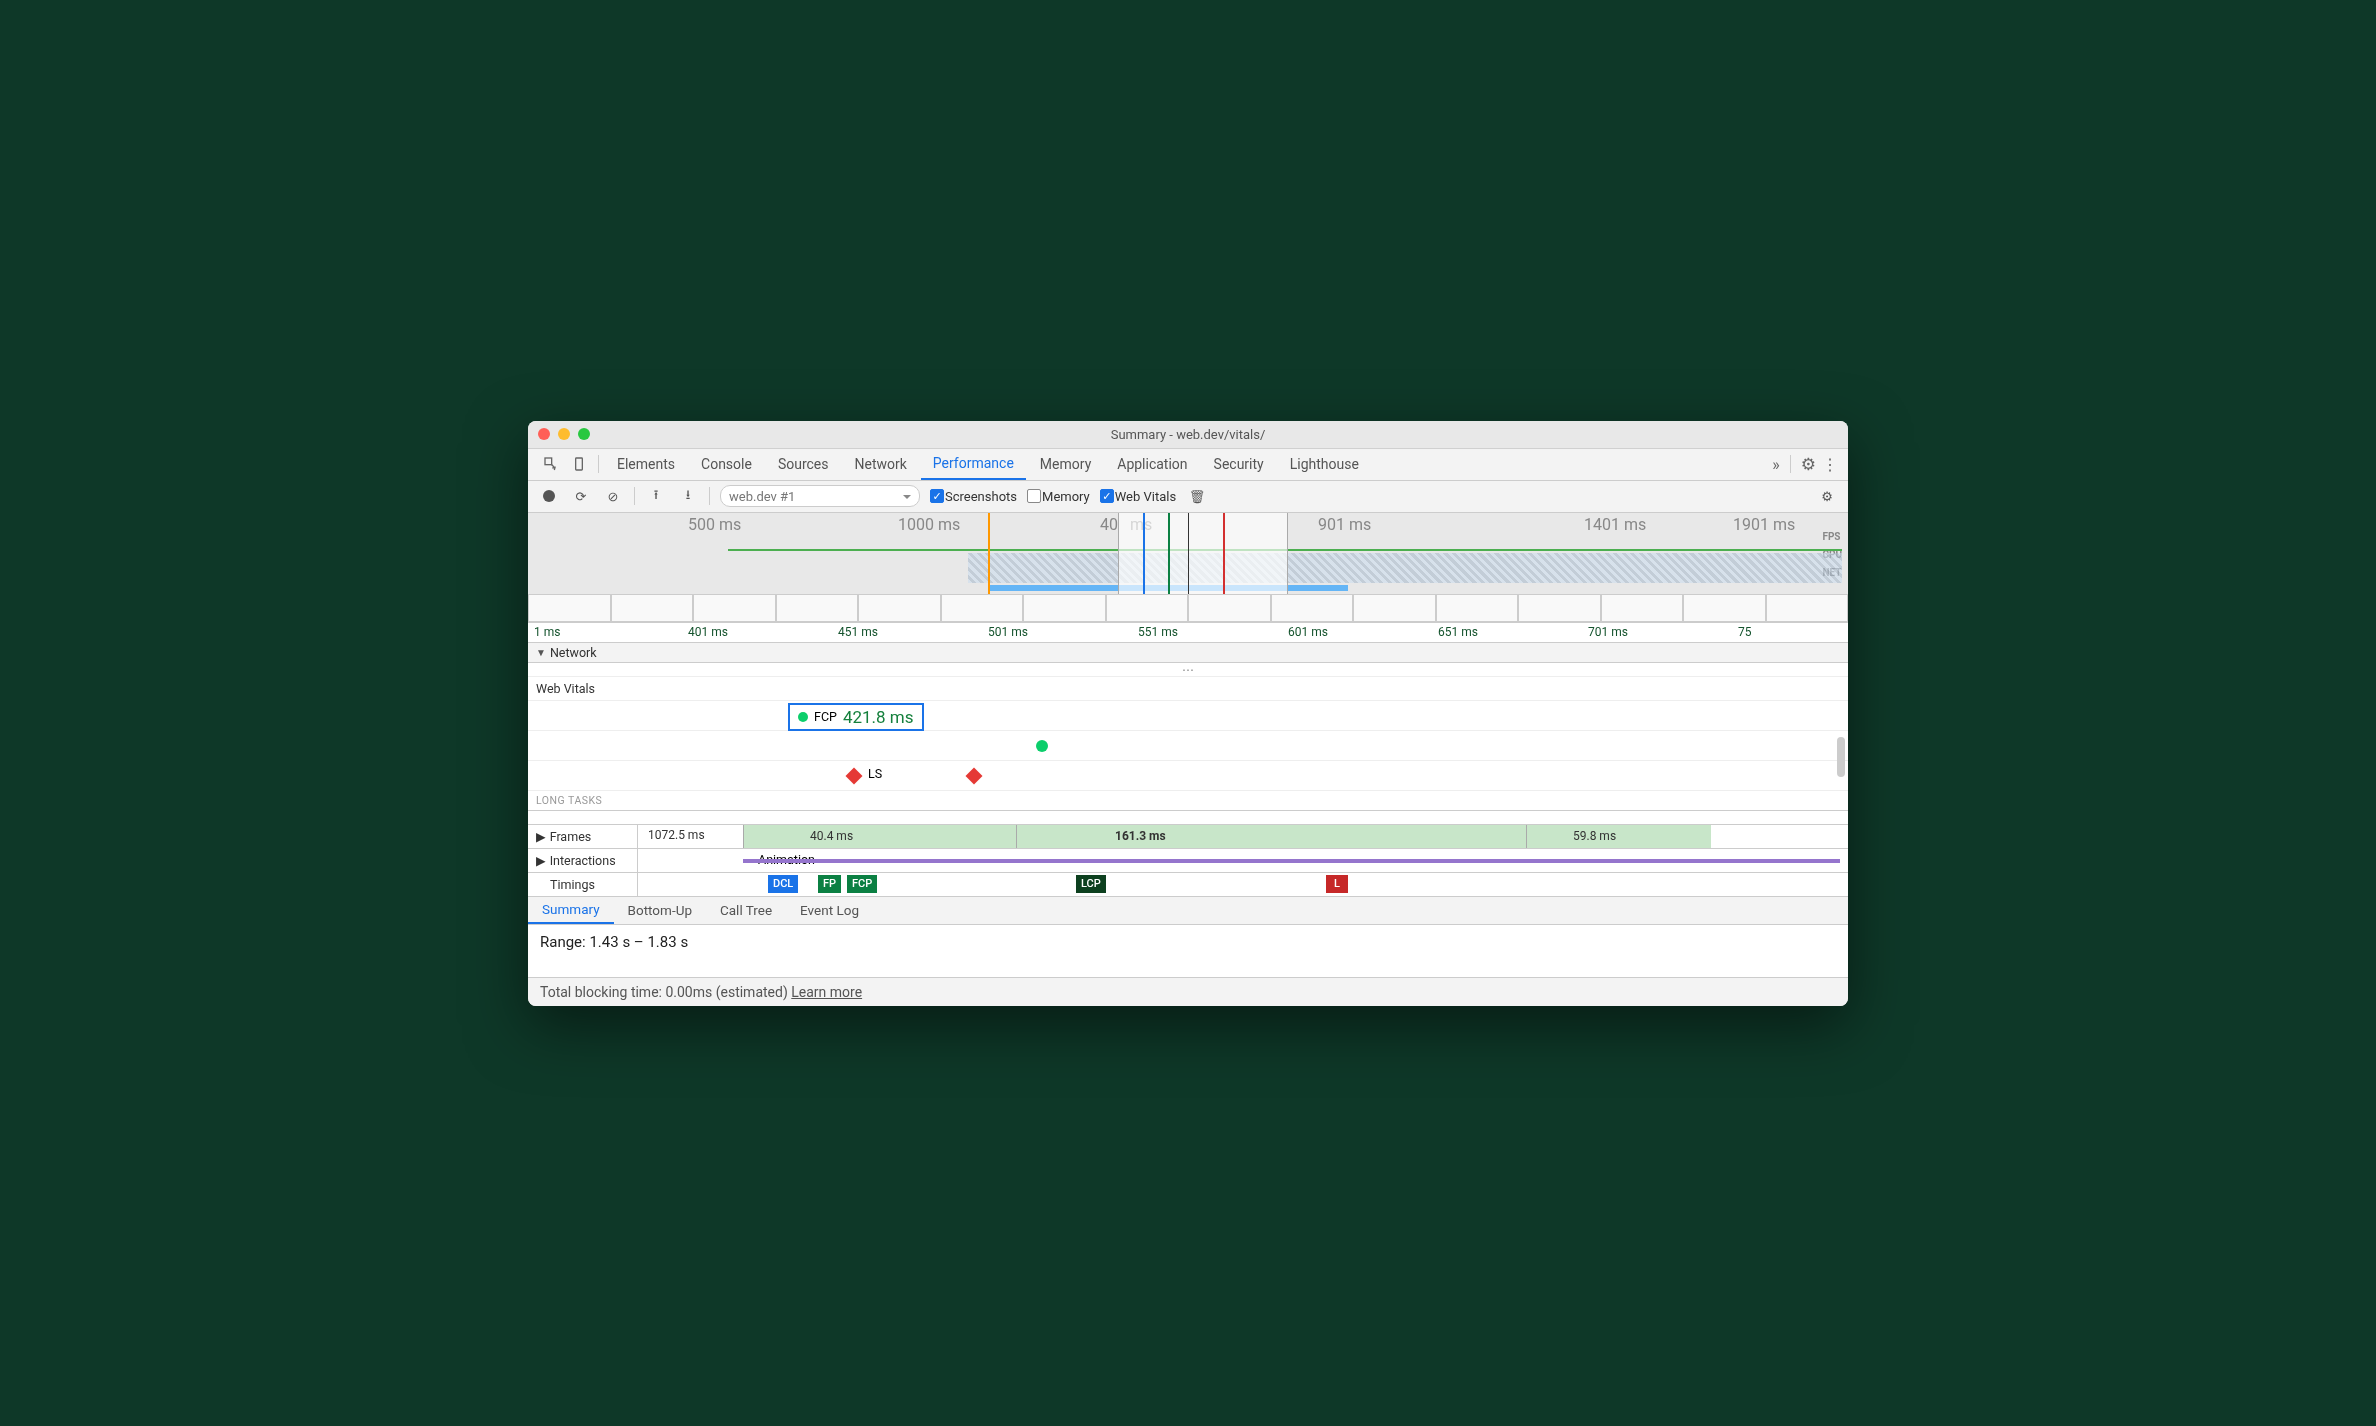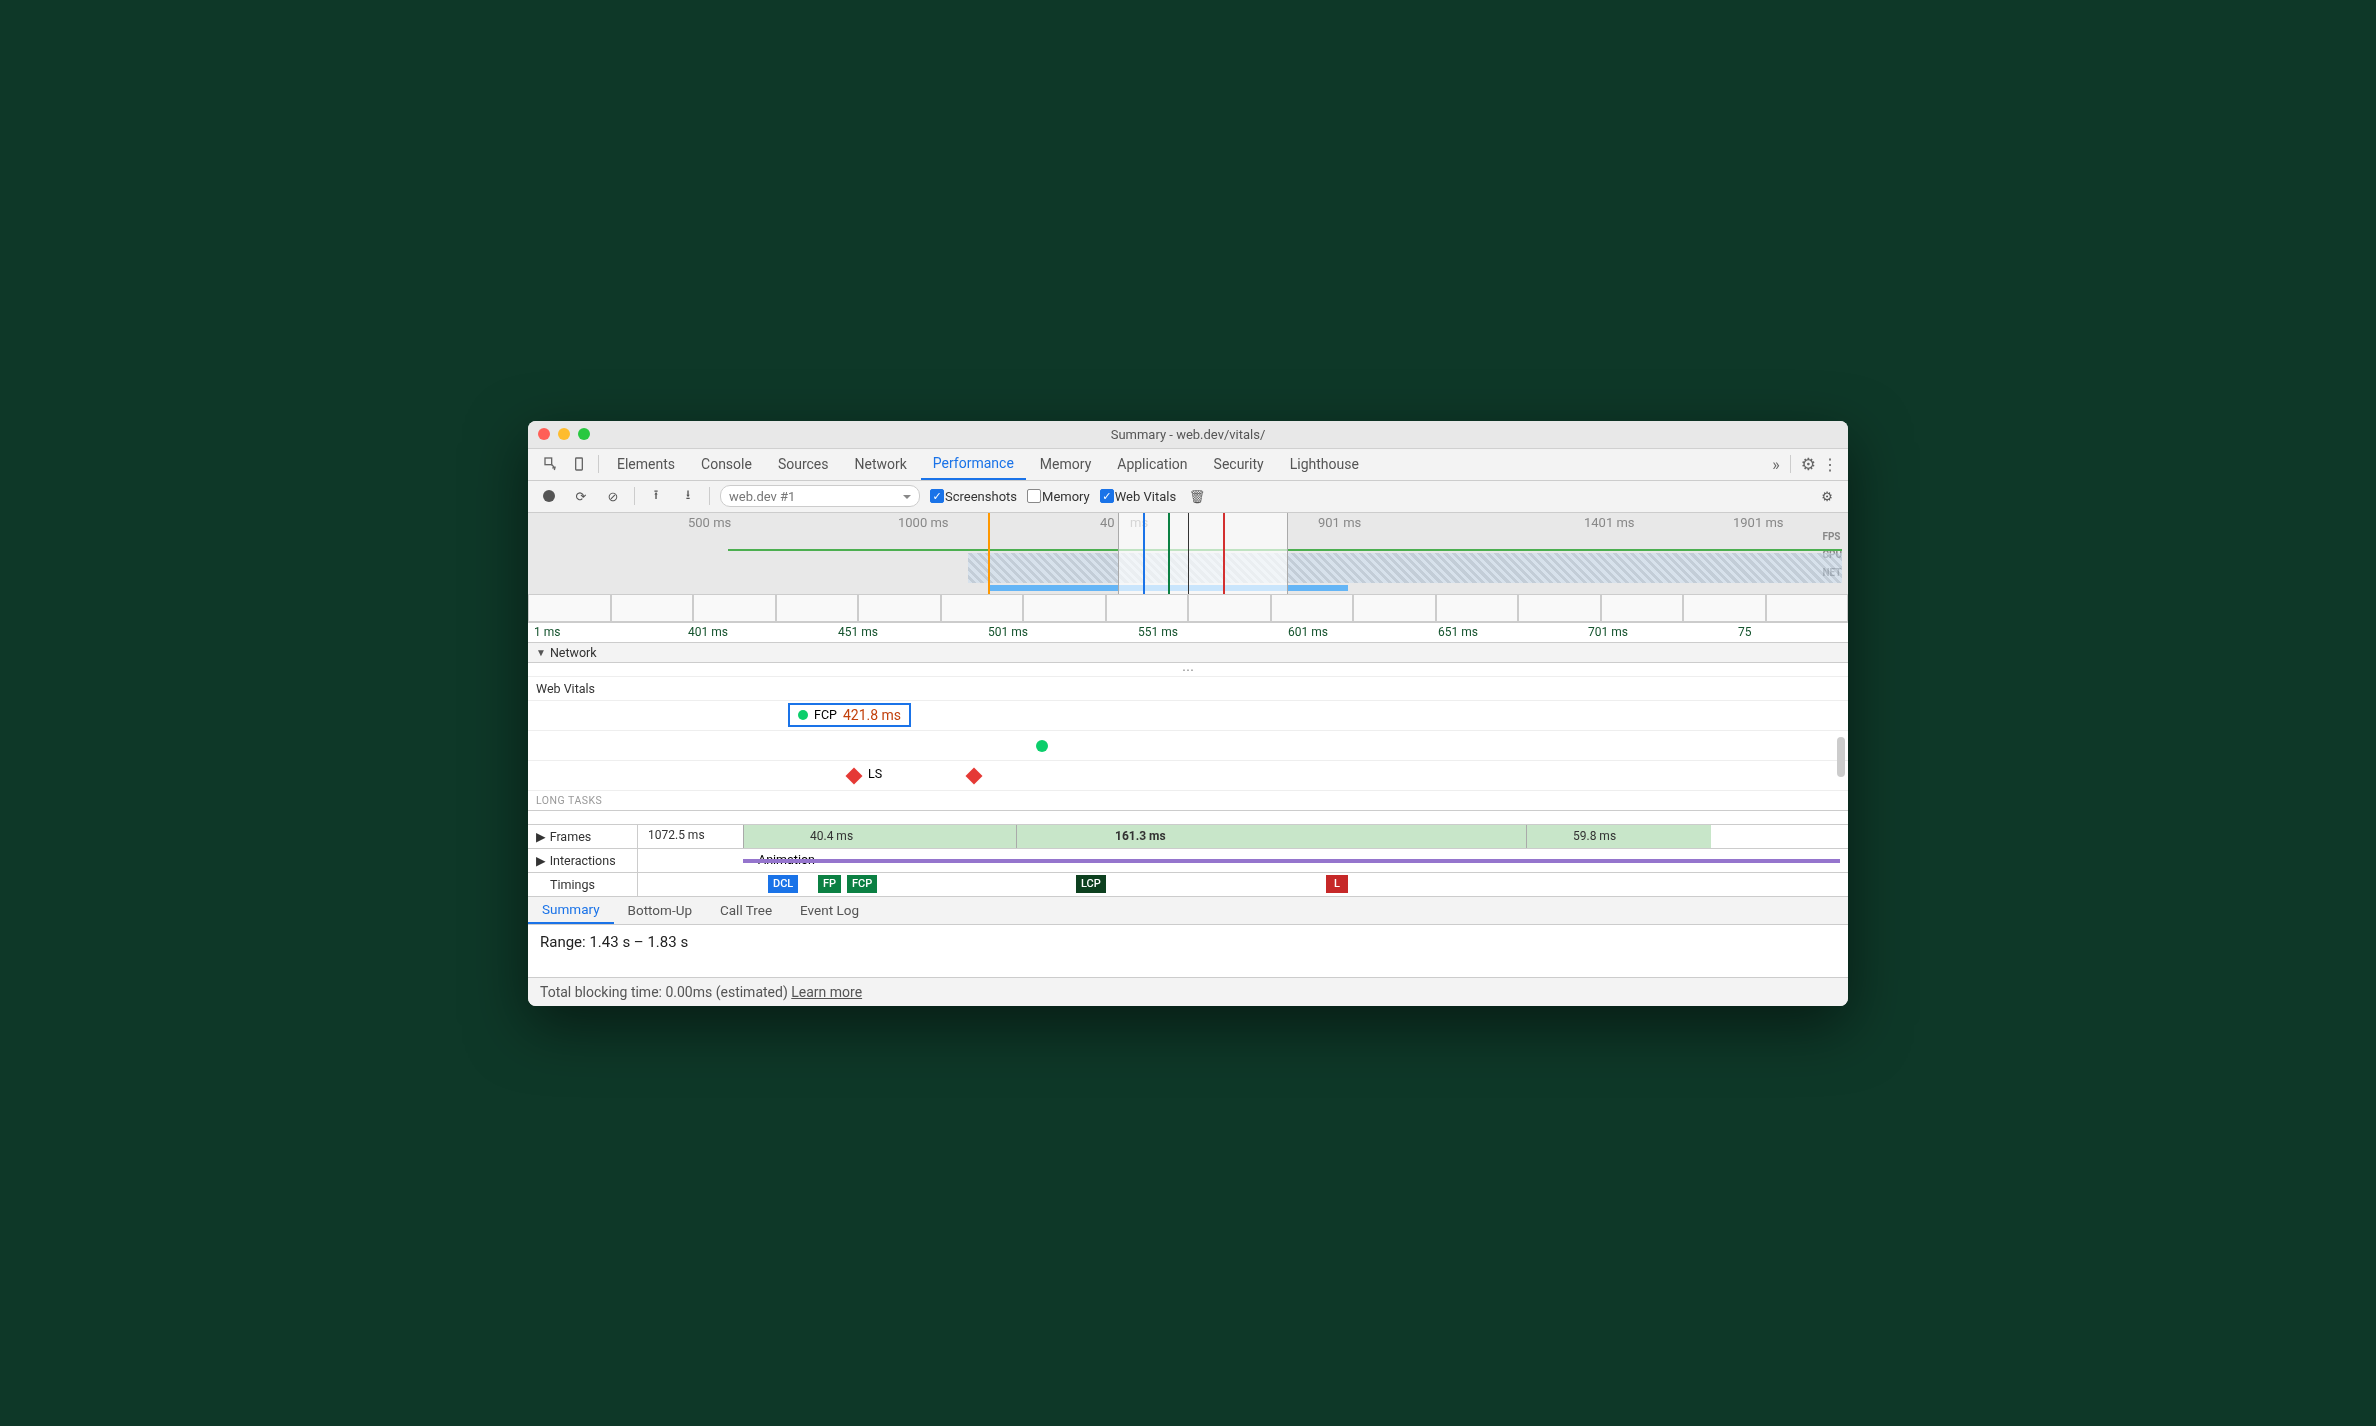--- a/index.html
+++ b/index.html
@@ -20,21 +20,21 @@
 .toolbar { background: #f3f3f3; display:flex; align-items:center; height: 32px; padding: 0 10px; gap: 10px; border-bottom: 1px solid #ccc; font-size:13px; color:#333; }
 .toolbar .ic { width:22px; height:22px; display:flex; align-items:center; justify-content:center; color:#555; cursor:pointer; }
 .toolbar .isep { width:1px; height:18px; background:#ccc; }
 .select { border:1px solid #ccc; background:#fff; height:22px; padding:0 26px 0 8px; font-size:13px; color:#777; display:flex; align-items:center; border-radius:10px; position:relative; min-width:200px;}
 .select::after { content:""; position:absolute; right:8px; top:9px; border:4px solid transparent; border-top-color:#888;}
 .chk { width:14px; height:14px; border:1px solid #888; border-radius:2px; display:inline-flex; align-items:center; justify-content:center; background:#fff;}
 .chk.on { background:#1a73e8; border-color:#1a73e8; }
 .chk.on::after { content:"✓"; color:#fff; font-size:11px; line-height:1;}
 .chkrow { display:flex; align-items:center; gap:1px; }
 .overview { background:#e8e8e8; position:relative; height:110px; border-bottom:1px solid #ccc; }
-.ov-ticks { height:16px; display:flex; position:relative; font-size:13px; color:#888; }
+.ov-ticks { height:16px; display:flex; position:relative; font-size:16px; color:#888; }
 .ov-tick { position:absolute; top:2px; }
 .ov-labels { position:absolute; right:6px; top:18px; font-size:10px; color:#888; font-weight:700; }
 .ov-labels div { height:18px; }
 .ov-sel { position:absolute; top:0; bottom:0; background:rgba(255,255,255,0.65); border-left:1px solid #aaa; border-right:1px solid #aaa; }
 .ov-vline { position:absolute; top:0; bottom:0; width:2px; }
 .ov-screens { position:absolute; bottom:0; left:0; right:0; height:28px; background:#ddd; display:flex;}
 .ov-sc { flex:1; border:1px solid #ccc; background:#f9f9f9; position:relative;}
 .ruler { background:#fff; height:20px; border-bottom:1px solid #ccc; display:flex; position:relative; font-size:12px; color:#14532d;}
 .rtick { position:absolute; top:2px; }
 .section-head { background:#f3f3f3; border-bottom:1px solid #ccc; height:20px; display:flex; align-items:center; font-size:12.5px; color:#333; padding-left:8px; gap:4px;}
@@ -196,21 +196,21 @@
       <span>Network</span>
     </div>
   <div class="dots3">⋯</div>
 
   <div class="wv" style="position:relative;">
     <div class="wv-head">Web Vitals</div>
     <div class="wv-row">
       <div class="fcp-box" style="left:260px;">
         <span class="gdot"></span>
         <span style="font-size:12.5px;">FCP</span>
-        <span style="font-size:14px;color:#c2410c;">421.8 ms</span>
+        <span style="font-size:17px;color:#15803d;">421.8 ms</span>
       </div>
     </div>
     <div class="wv-row">
       <span class="gdot2" style="left:508px;top:9px;"></span>
     </div>
     <div class="wv-row">
       <span class="reddiam" style="left:320px;top:9px;"></span>
       <span style="position:absolute;left:340px;top:5px;font-size:12.5px;">LS</span>
       <span class="reddiam" style="left:440px;top:9px;"></span>
     </div>

